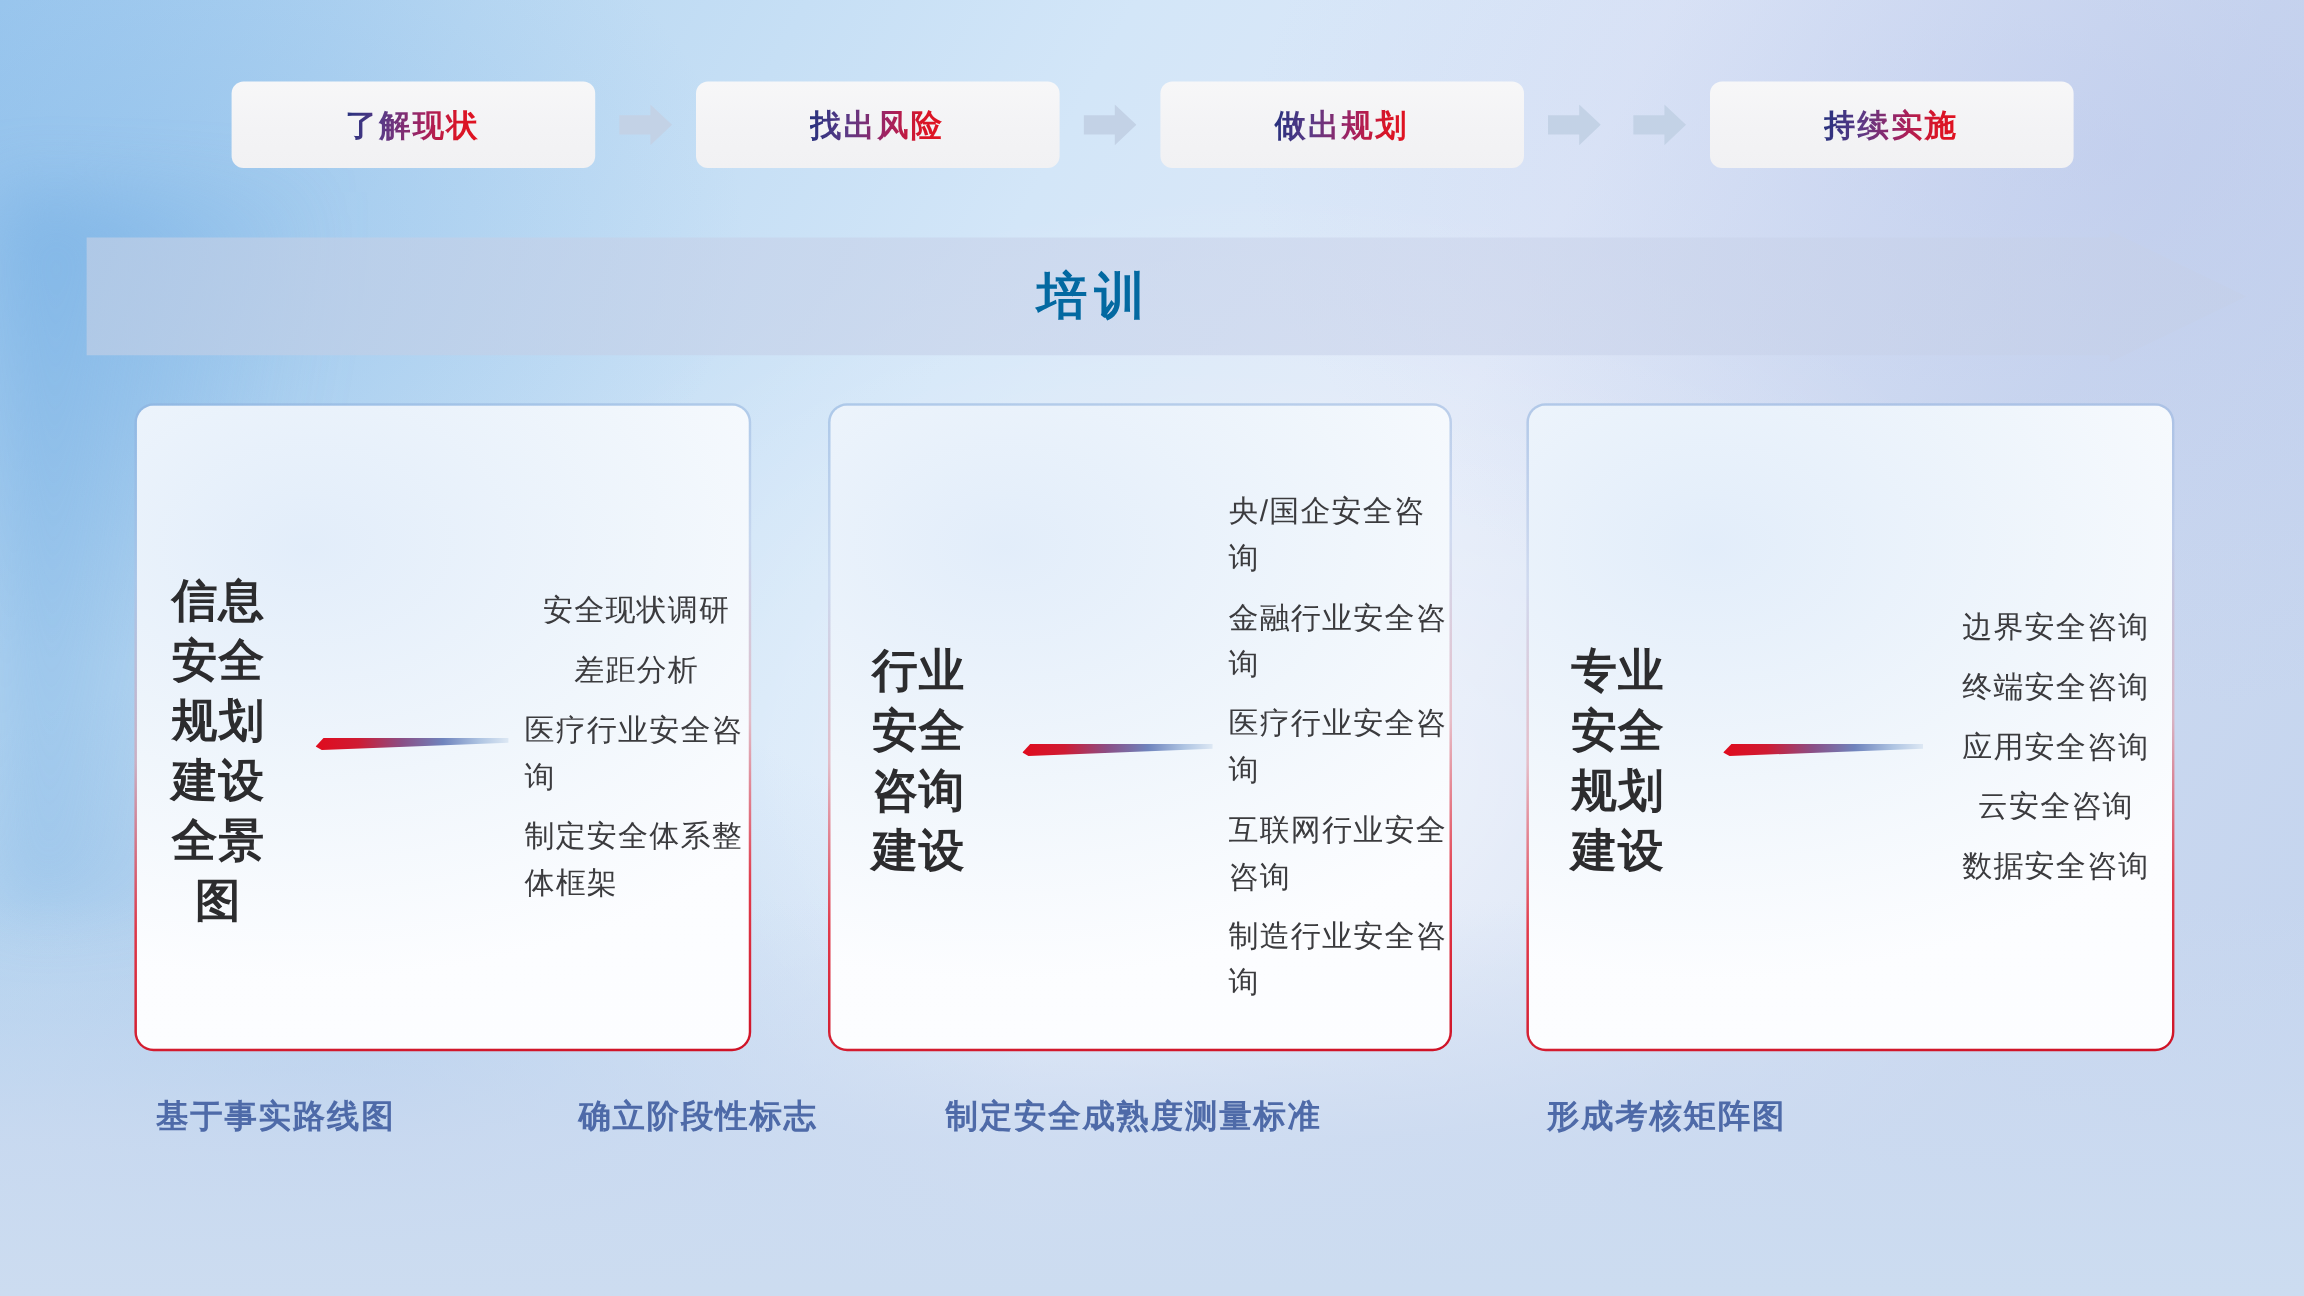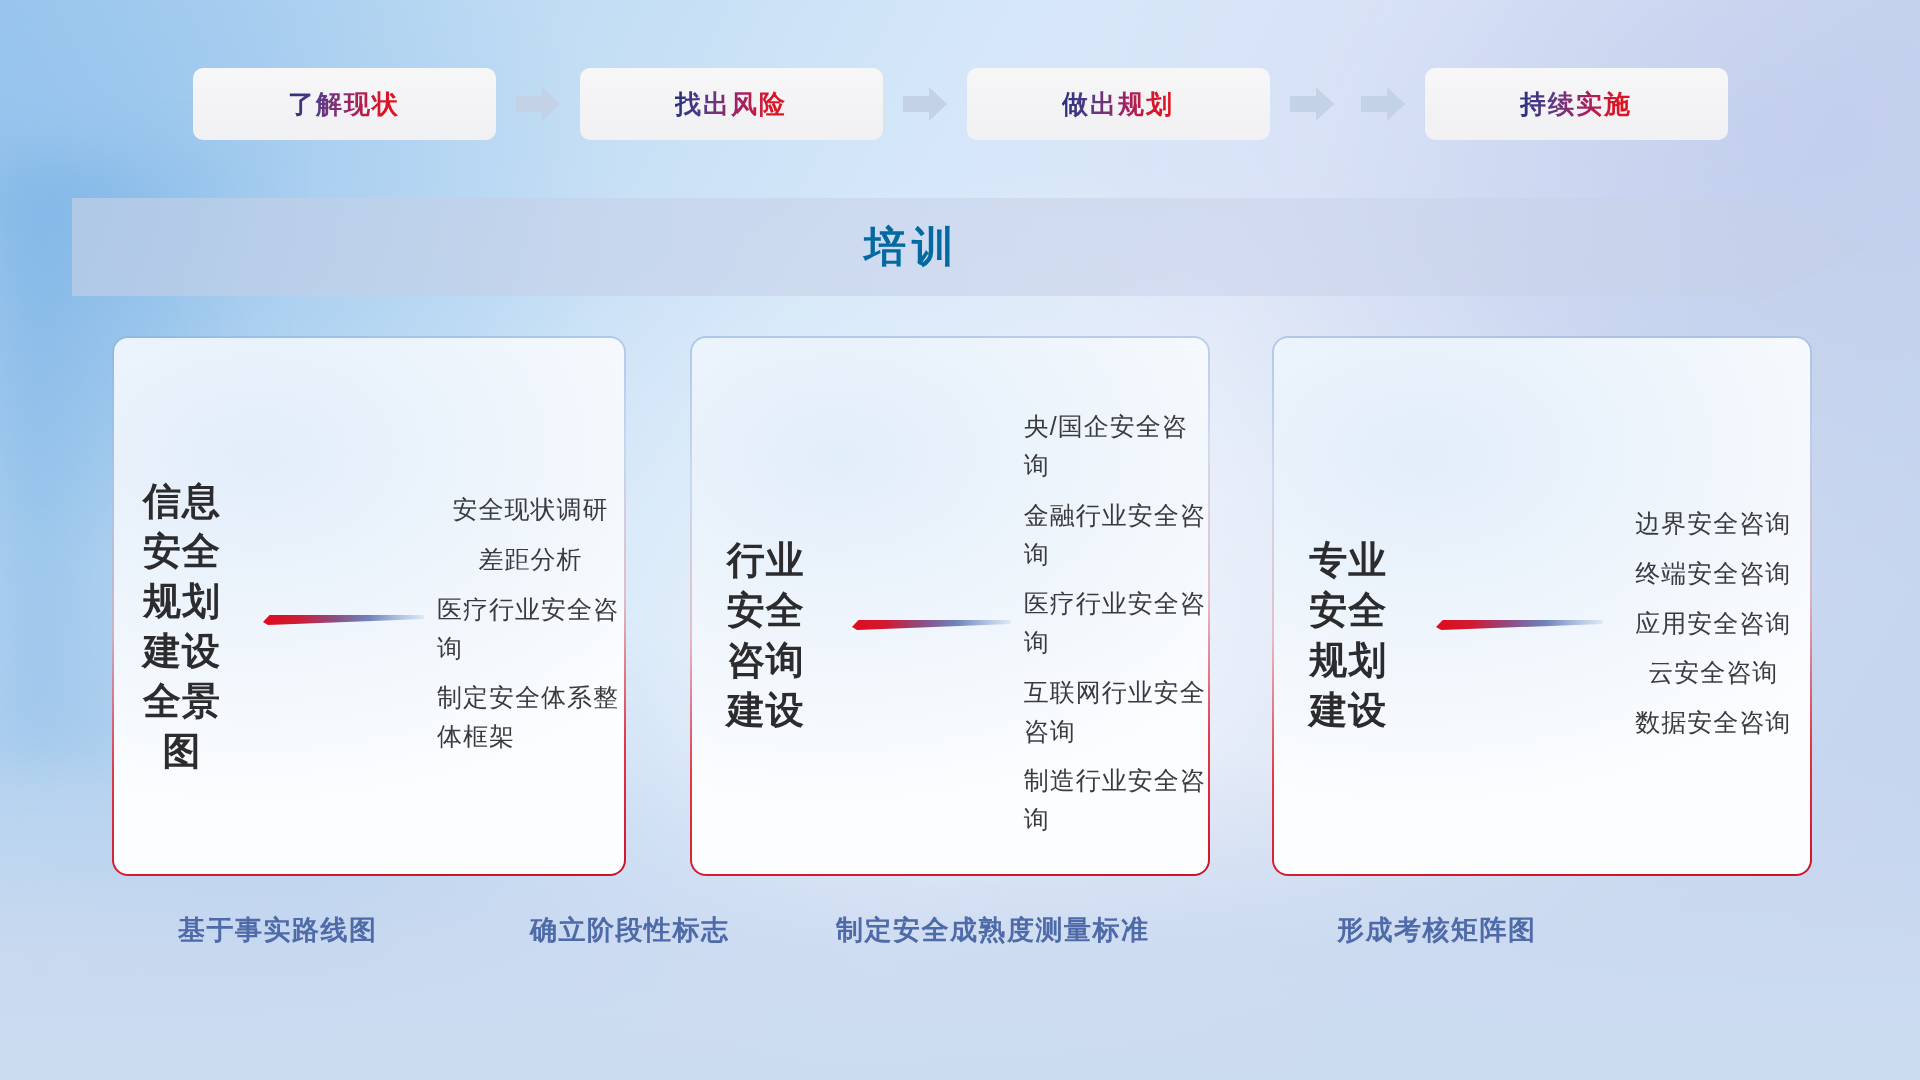--- a/index.html
+++ b/index.html
@@ -129,21 +129,21 @@
     display:flex; flex-direction:column; align-items:center;
     gap:11px;
   }
   .card-list li {
     list-style:none;
     font-size:25px; color:#3b3b3e; letter-spacing:1px;
     line-height:1.55;
   }
 
   
-  .captions { position:absolute; left:0; top:912px; width:1654px; height:60px;margin-left:48px; }
+  .captions { position:absolute; left:0; top:912px; width:1654px; height:60px; }
   .caption {
     position:absolute; top:0;
     font-size:27px; font-weight:700; color:#4e6aa8; letter-spacing:1.5px;
     white-space:nowrap;
   }
   .caption.f0 { left:130px; }
   .caption.f1 { left:482px; }
   .caption.f2 { left:788px; }
   .caption.f3 { left:1289px; }
 </style>

